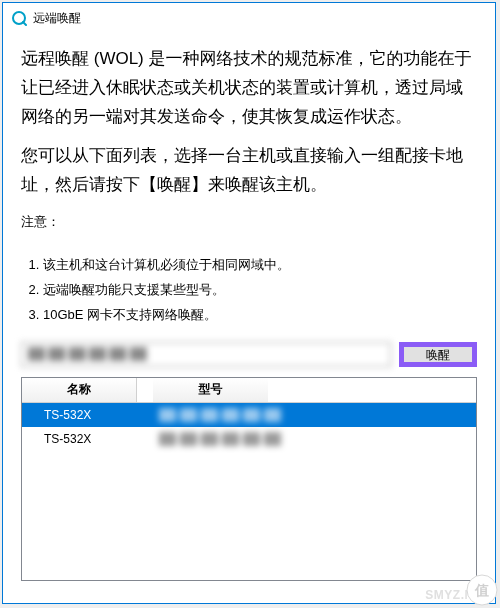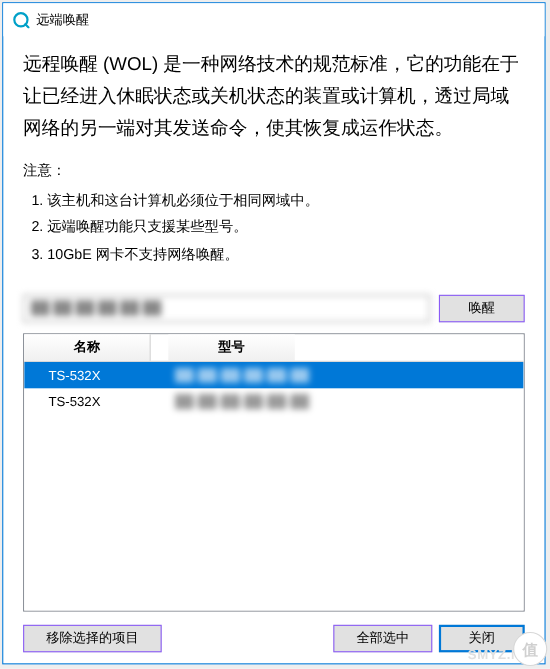--- a/index.html
+++ b/index.html
@@ -34,38 +34,38 @@
     display: inline-flex; align-items: center; justify-content: center;
   }
   .title-text { font-size: 12px; color: #000; text-align: center; }
   .content {
     flex: 1;
     padding: 12px 18px 10px 18px;
     display: flex;
     flex-direction: column;
   }
   .para { font-size: 17px; line-height: 1.7; margin-bottom: 10px; }
-  .notes-label { font-size: 13px; margin: 4px 0 6px 0; }
-  .notes-list { margin-left: 22px; margin-bottom: 24px; }
+  .notes-label { font-size: 13px; margin: 4px 0 22px 0; }
+  .notes-list { margin-left: 22px; margin-bottom: 14px; }
   .notes-list li { font-size: 13px; line-height: 1.9; }
   .input-row { display: flex; gap: 8px; margin-bottom: 10px; }
   .mac-input {
     flex: 1;
     height: 25px;
     border: 1px solid #999;
     padding: 2px 6px;
     font-size: 12px;
     background: #fff;
     filter: blur(3px);
     color: #888;
   }
   .btn {
     height: 25px;
     min-width: 78px;
-    border: 1px solid #8b5cf6;
+    border: 5px solid #8b5cf6;
     background: #e1e1e1;
     font-size: 12px;
     padding: 0 20px;
     cursor: pointer;
     font-family: inherit;
   }
   .btn.primary { border: 2px solid #0078d7; padding: 0 18px; }
   .table-wrap {
     border: 1px solid #828790;
     flex: 1;
@@ -133,20 +133,21 @@
       <svg width="16" height="16" viewBox="0 0 16 16">
         <circle cx="8" cy="8" r="6" fill="none" stroke="#00a0c8" stroke-width="2"></circle>
         <line x1="12" y1="12" x2="15" y2="15" stroke="#00a0c8" stroke-width="2" stroke-linecap="round"></line>
       </svg>
     </span>
     <span class="title-text">远端唤醒</span>
   </div>
 
   <div class="content">
     <p class="para">远程唤醒 (WOL) 是一种网络技术的规范标准，它的功能在于让已经进入休眠状态或关机状态的装置或计算机，透过局域网络的另一端对其发送命令，使其恢复成运作状态。</p>
+    <p class="para">您可以从下面列表，选择一台主机或直接输入一组配接卡地址，然后请按下【唤醒】来唤醒该主机。</p>
     <p class="notes-label">注意：</p>
     <ol class="notes-list">
       <li>该主机和这台计算机必须位于相同网域中。</li>
       <li>远端唤醒功能只支援某些型号。</li>
       <li>10GbE 网卡不支持网络唤醒。</li>
     </ol>
 
     <div class="input-row">
       <input class="mac-input" type="text" value="██ ██ ██ ██ ██ ██" style="">
       <button class="btn">唤醒</button>
@@ -162,26 +163,20 @@
           <div class="td col-model">TS-532X</div>
           <div class="td col-mac blurred">██-██-██-██-██-██</div>
         </div>
         <div class="tr">
           <div class="td col-model">TS-532X</div>
           <div class="td col-mac blurred">██-██-██-██-██-██</div>
         </div>
       </div>
     </div>
 
-    <div class="footer">
-      <button class="btn" style="min-width:110px">移除选择的项目</button>
-      <div class="spacer"></div>
-      <button class="btn">全部选中</button>
-      <button class="btn primary">关闭</button>
-    </div>
   </div>
 </div>
 
 <div class="watermark">SMYZ.NET</div>
 
 <svg class="badge" viewBox="0 0 48 48">
   <circle cx="30" cy="30" r="15" fill="#fff" stroke="#d8d8d8" stroke-width="1"></circle>
   <text x="30" y="35" text-anchor="middle" font-size="14" fill="#d0d0d0" font-weight="bold">值</text>
 </svg>
 

